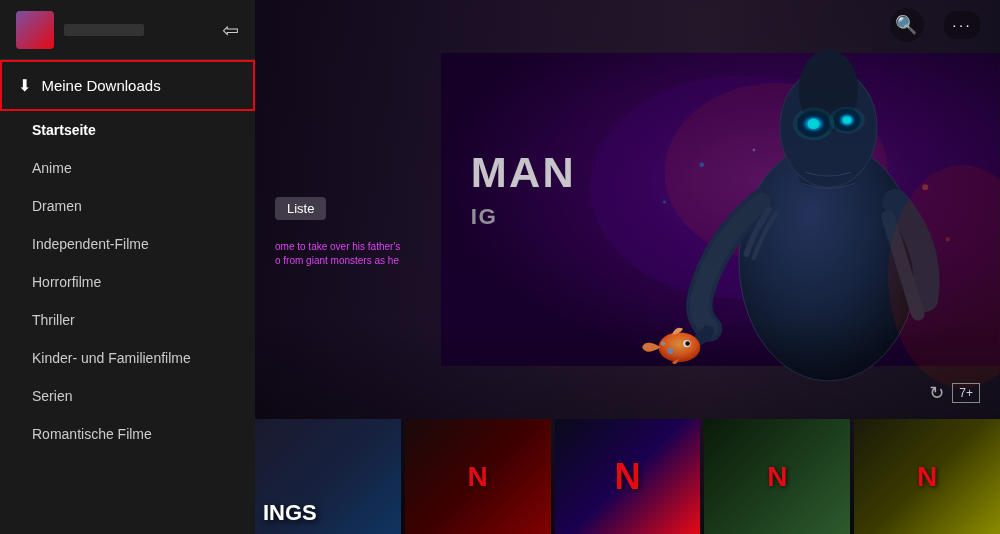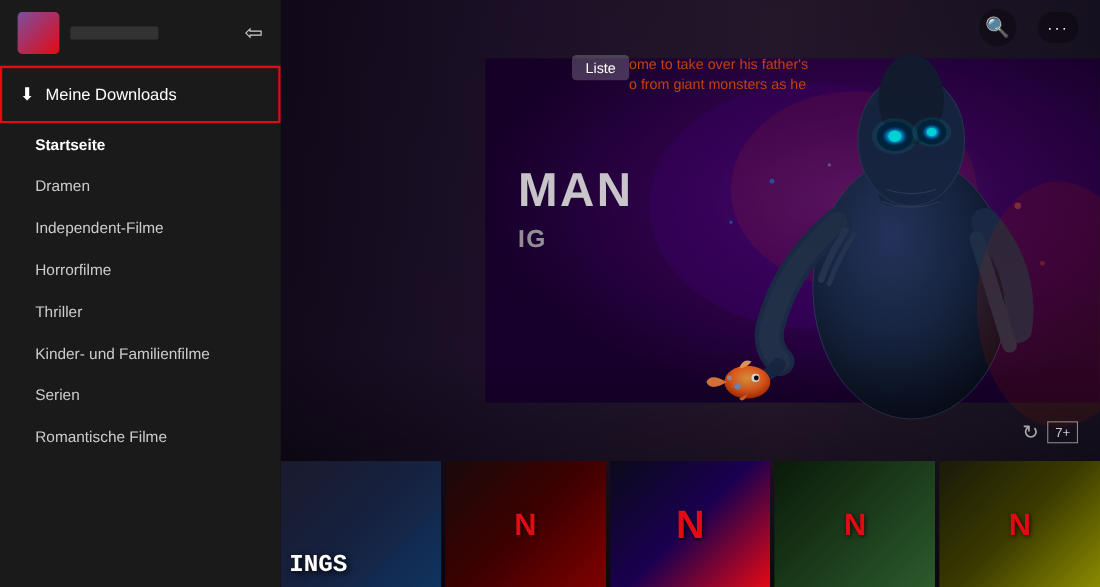--- a/index.html
+++ b/index.html
@@ -169,39 +169,39 @@
     }
 
     
     .hero-content {
       position: absolute;
       top: 50px;
       left: 20px;
       right: 20px;
       bottom: 120px;
       display: flex;
-      flex-direction: row;
+      flex-direction: column;
       justify-content: center;
       z-index: 3;
     }
 
     .hero-badge {
       display: inline-block;
       background: rgba(255,255,255,0.2);
       color: #fff;
       padding: 4px 12px;
       border-radius: 4px;
       font-size: 13px;
       margin-bottom: 12px;
       width: fit-content;
     }
 
     .hero-description {
-      color: #c2410c;
-      font-size: 13px;
+      color: #d946ef;
+      font-size: 10px;
       max-width: 350px;
       line-height: 1.4;
     }
 
     
     .rating-badge {
       position: absolute;
       bottom: 130px;
       right: 20px;
       display: flex;
@@ -250,21 +250,20 @@
 
     .thumb-text {
       position: absolute;
       bottom: 8px;
       left: 8px;
       right: 8px;
       color: #fff;
       font-size: 10px;
       font-weight: 600;
       text-shadow: 1px 1px 3px rgba(0,0,0,0.9);
-      font-family: Liberation Mono, monospace;
     }
 
     
     .alien-container {
       position: absolute;
       top: 0;
       right: 0;
       width: 75%;
       height: calc(100% - 115px);
       overflow: hidden;
@@ -286,20 +285,23 @@
     </div>
 
     <div class="downloads-item">
       <span class="downloads-icon">⬇</span>
       <span>Meine Downloads</span>
     </div>
 
     <div class="nav-section">
       <div class="nav-item active">
         <span>Startseite</span>
+      </div>
+      <div class="nav-item">
+        <span>Anime</span>
       </div>
       <div class="nav-item">
         <span>Dramen</span>
       </div>
       <div class="nav-item">
         <span>Independent-Filme</span>
       </div>
       <div class="nav-item">
         <span>Horrorfilme</span>
       </div>

